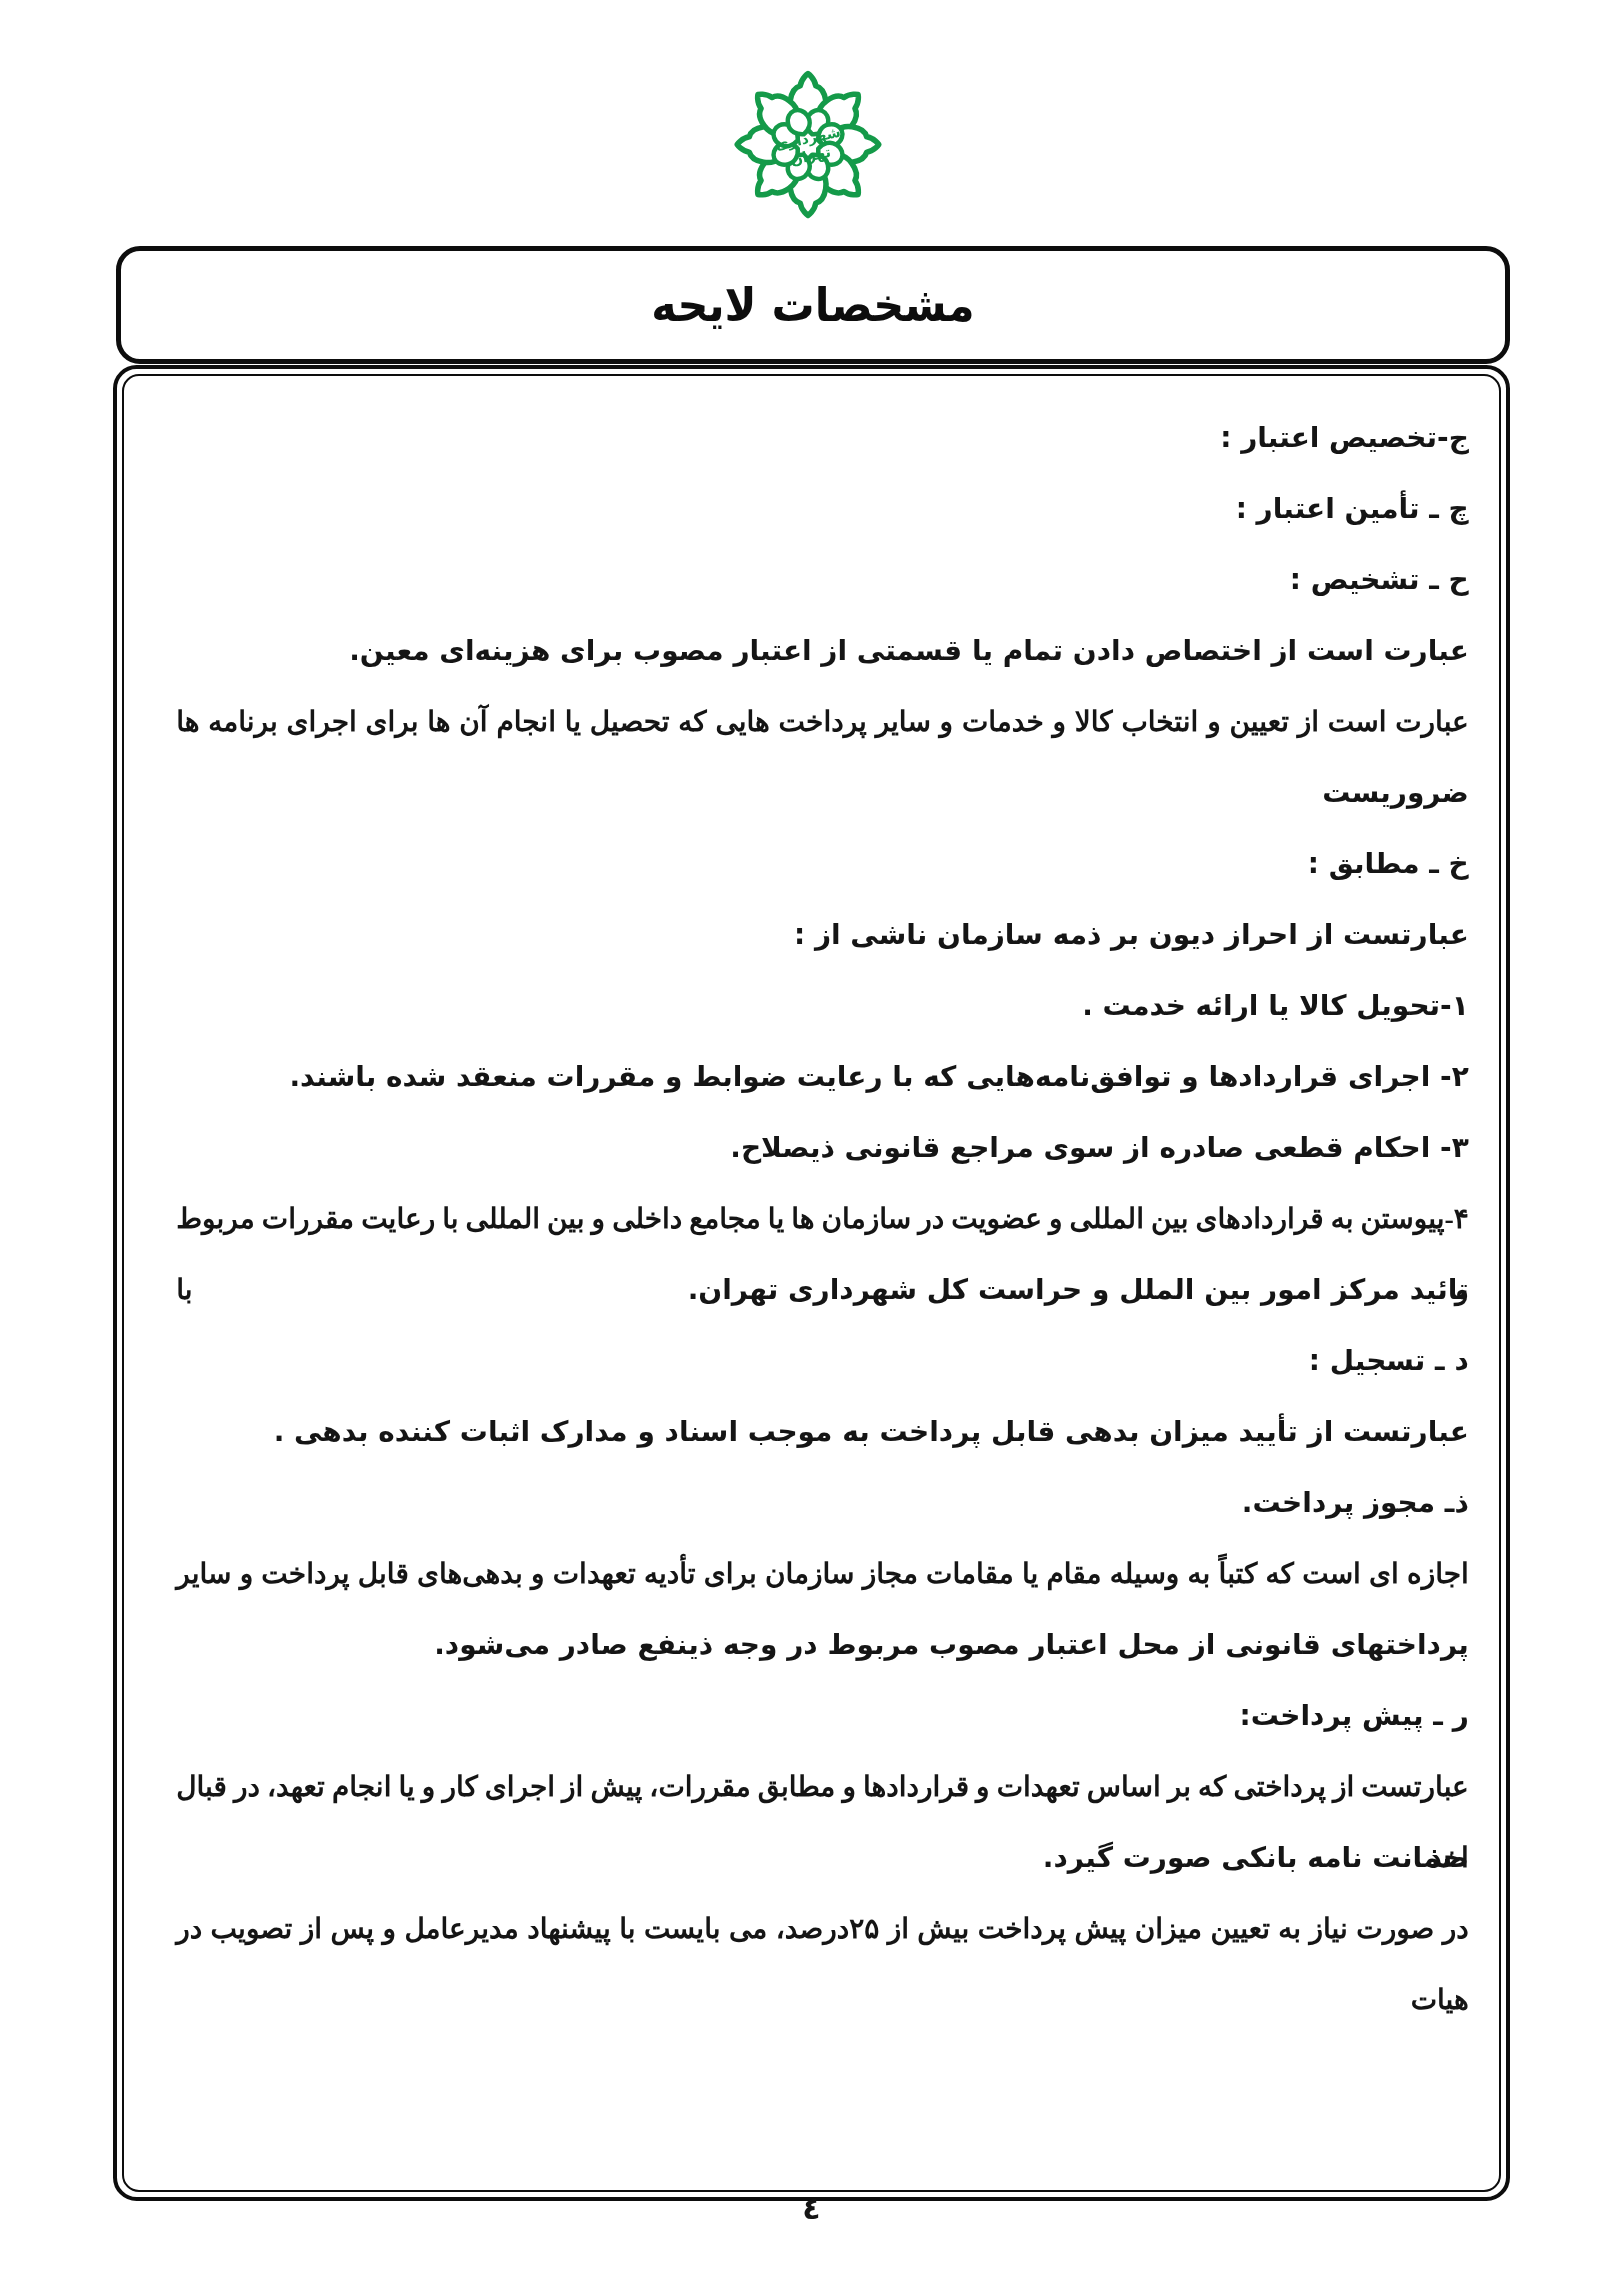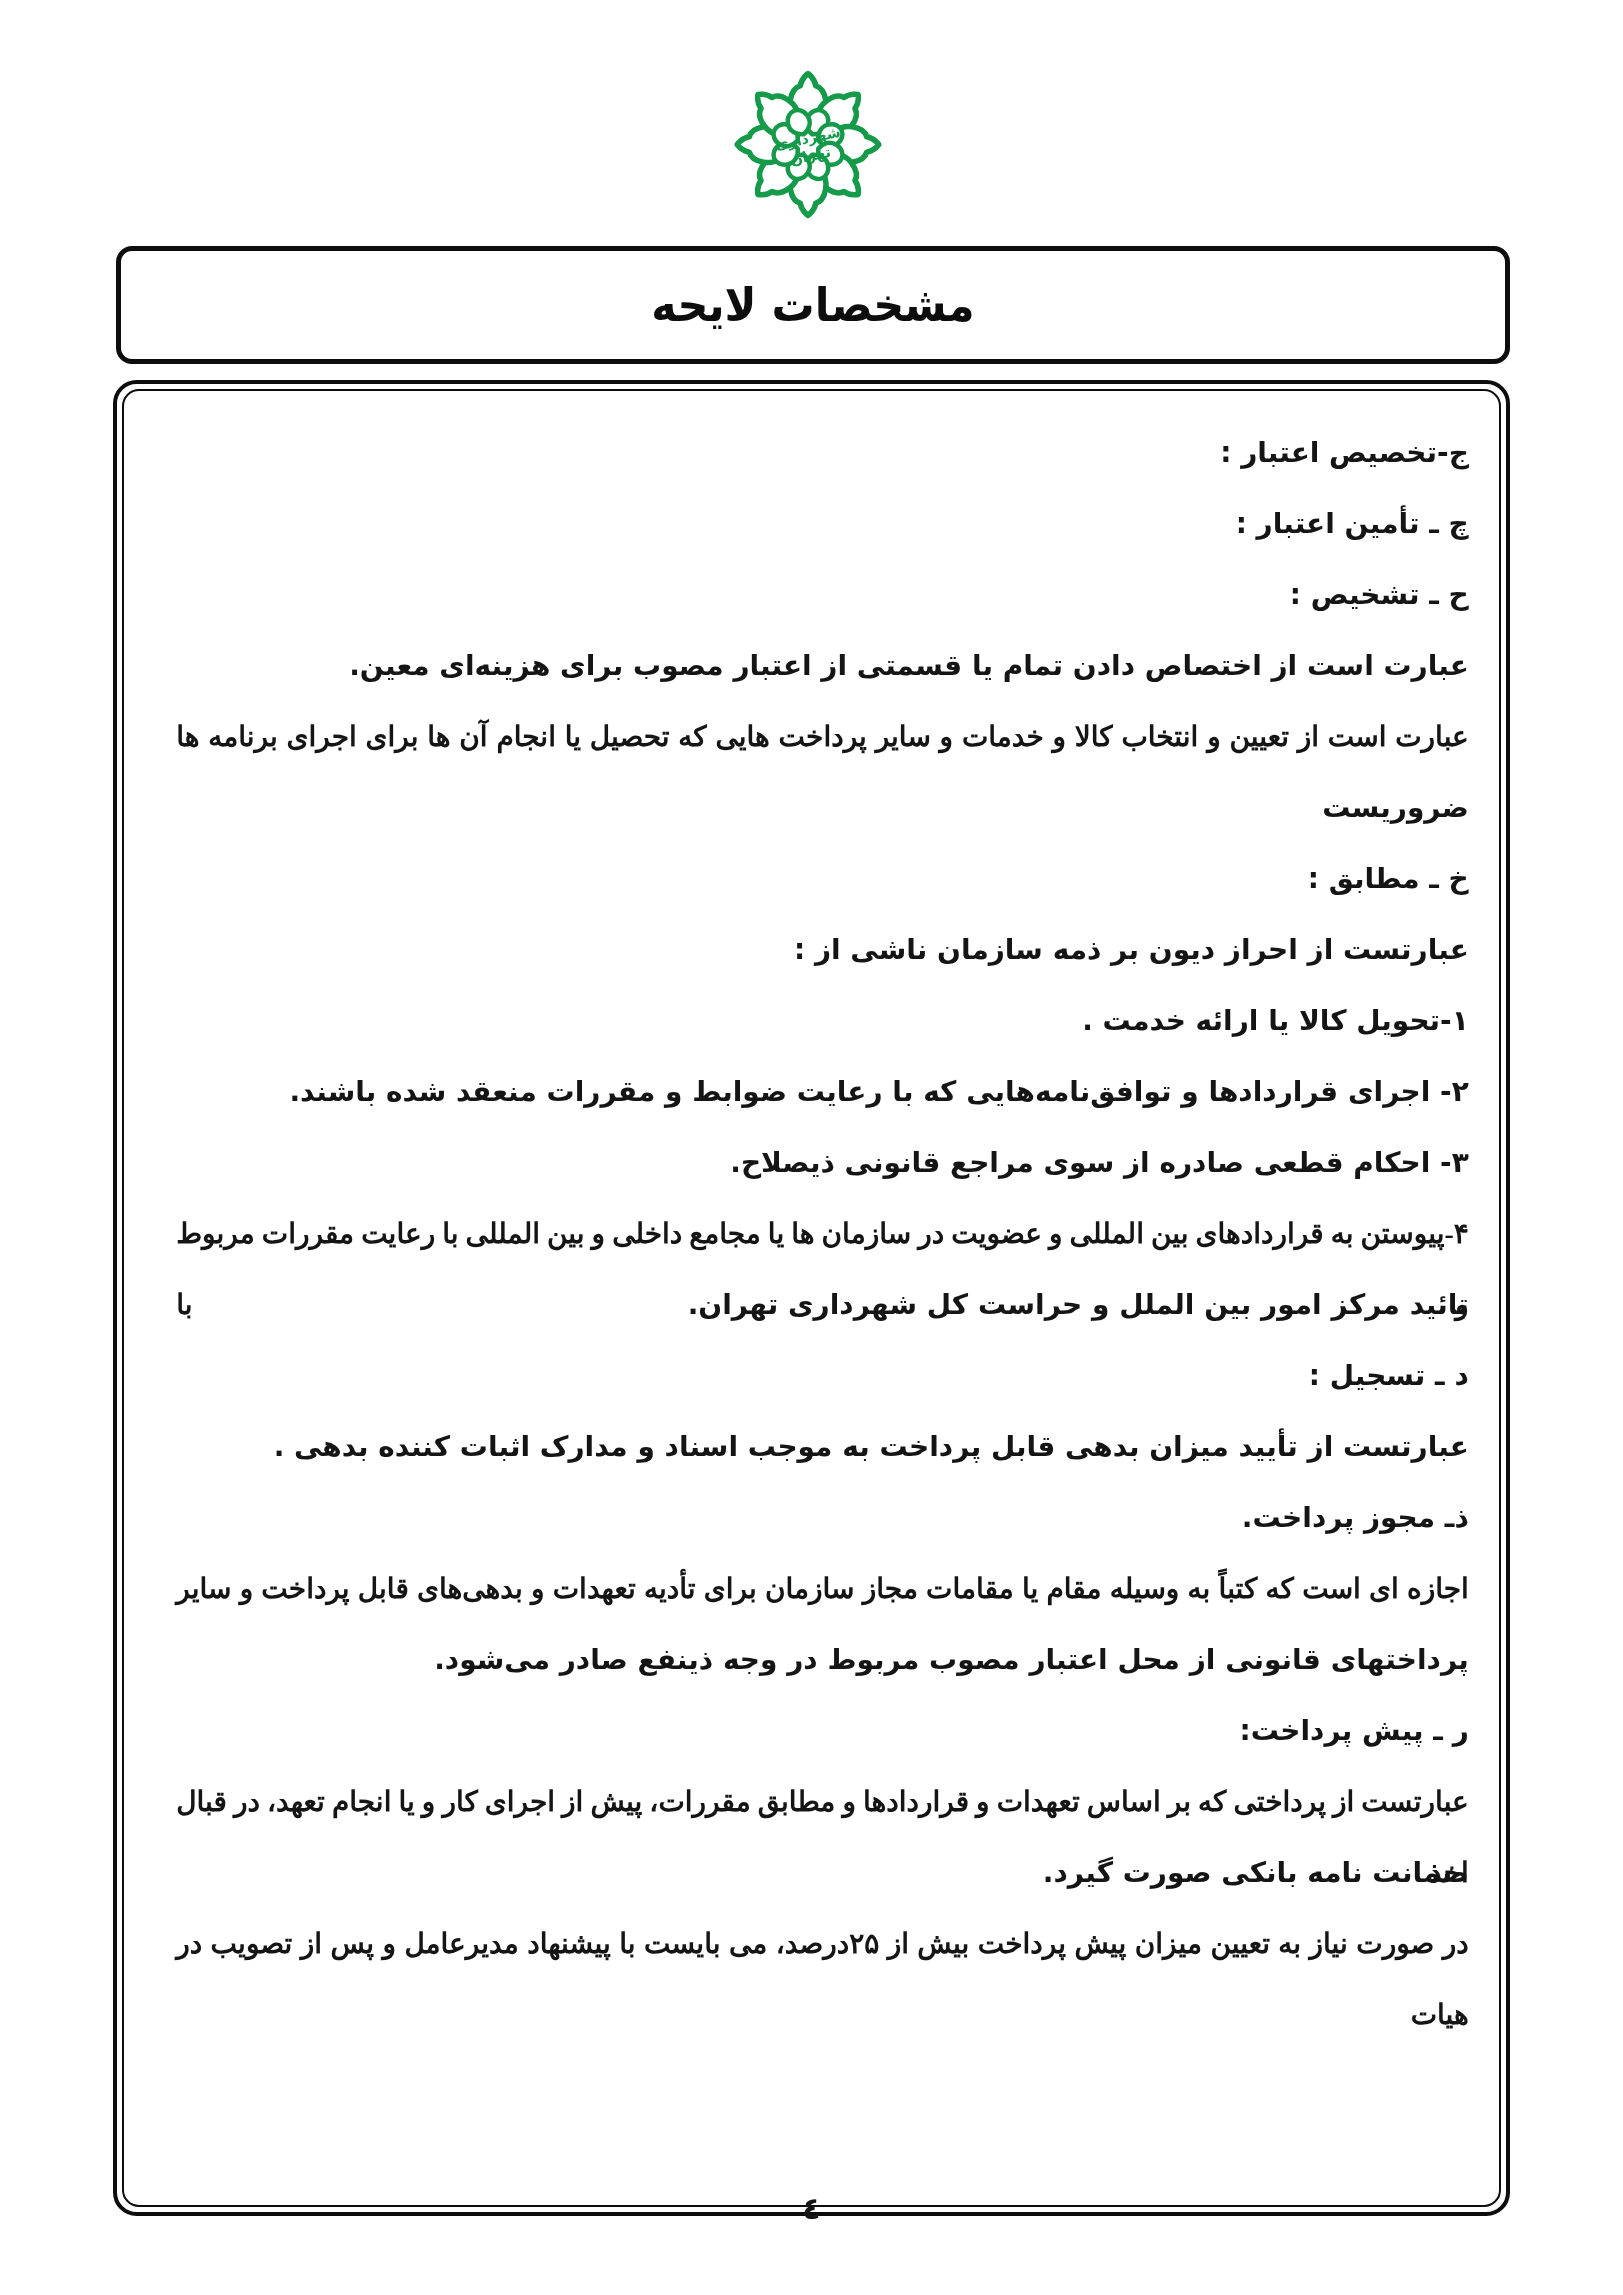--- a/index.html
+++ b/index.html
@@ -21,38 +21,38 @@
   }
   .logo svg{width:100%;height:100%;}
 
   
   .title-box{
     position:absolute;
     left:116px; top:246px;
     width:1394px; height:118px;
     box-sizing:border-box;
     border:5.2px solid #0d0d0d;
-    border-radius:16px;
+    border-radius:24px;
     display:flex;
     align-items:center;
     justify-content:center;
     background:#ffffff;
   }
   .title-box .title{
     font-size:43px;
     font-weight:bold;
     letter-spacing:0.7px;
     color:#0d0d0d;
     transform:scaleY(1.08);
   }
 
   
   .body-box-outer{
     position:absolute;
-    left:113px; top:380px;
+    left:113px; top:365px;
     width:1397px; height:1836px;
     box-sizing:border-box;
     border:4.6px solid #0d0d0d;
     border-radius:23.6px;
     padding:5.2px;
     background:#ffffff;
   }
   .body-box-inner{
     box-sizing:border-box;
     width:100%; height:100%;

